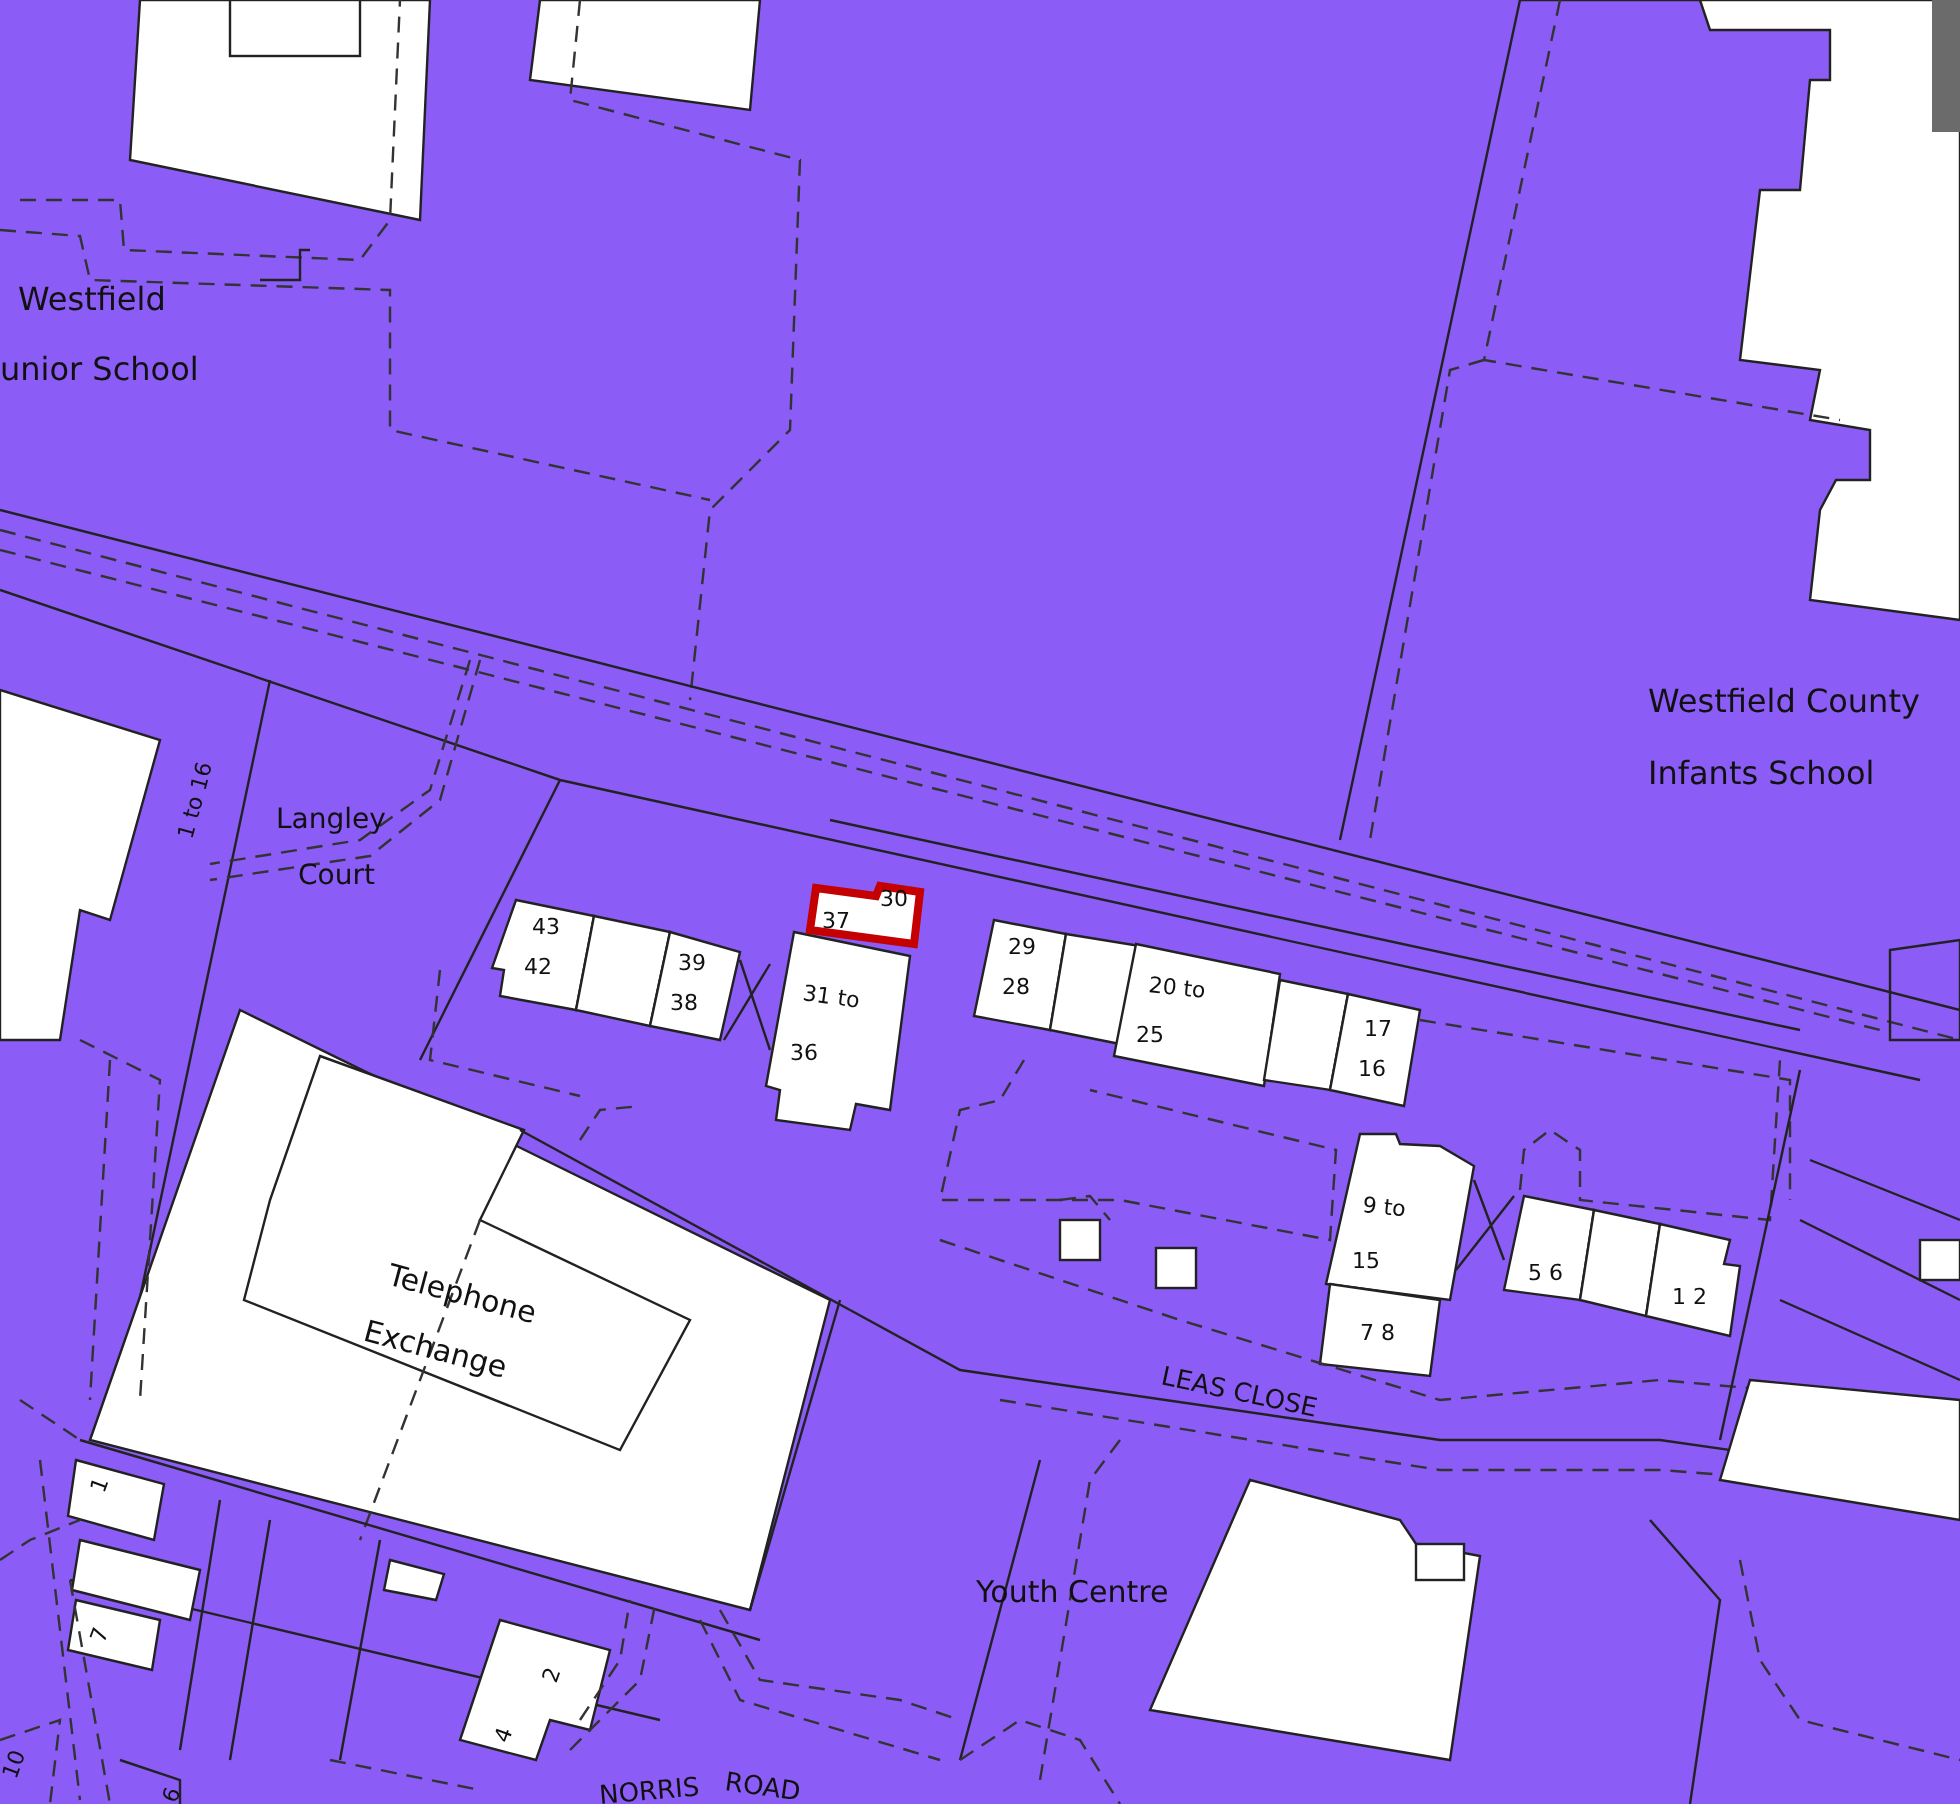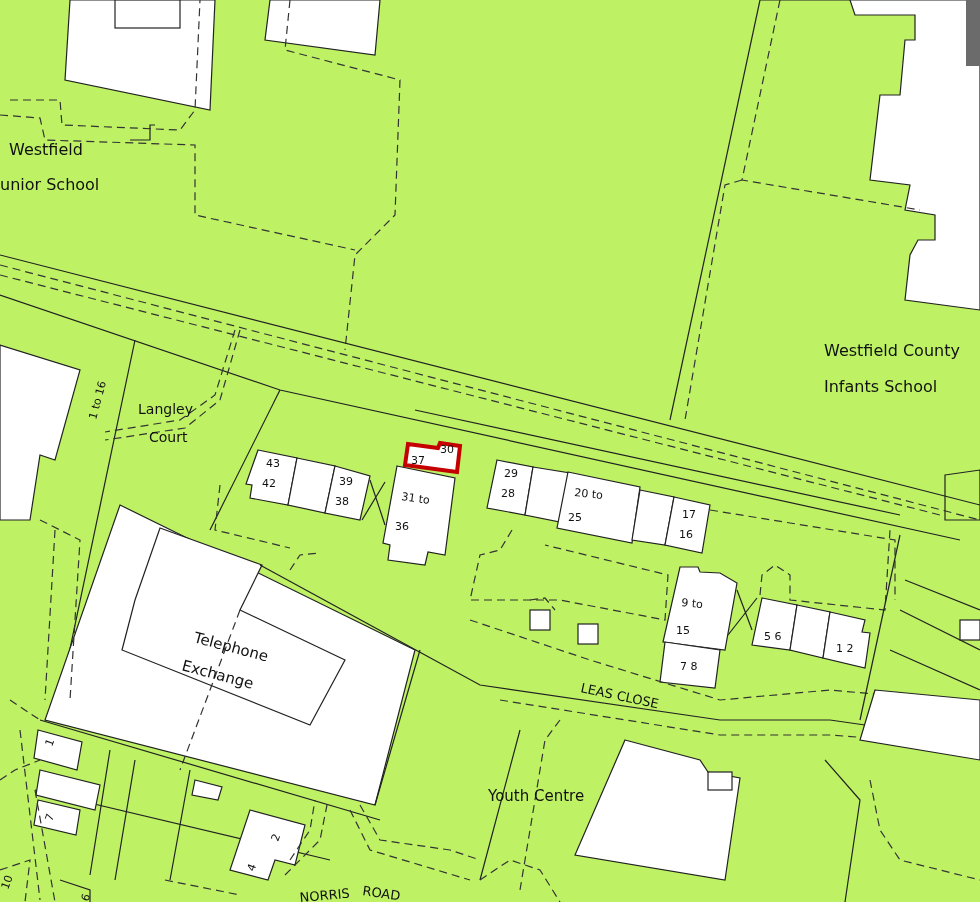--- a/index.html
+++ b/index.html
@@ -1,16 +1,16 @@
 <!DOCTYPE html>
 <html><head>
 <meta charset="utf-8">
 <style>
   html, body { margin:0; padding:0; background:#ffffff; }
-  #map { position:relative; width:980px; height:902px; overflow:hidden; background:#bef264; }
+  #map { position:relative; width:980px; height:902px; overflow:hidden; background:#8b5cf6; }
   svg { position:absolute; left:0; top:0; }
   .b { fill:#fff; stroke:#222; stroke-width:1.2; }
   .l { fill:none; stroke:#222; stroke-width:1.2; }
   .d { fill:none; stroke:#333; stroke-width:1.2; stroke-dasharray:8 5; }
   .lbl { font-family:"DejaVu Sans", sans-serif; fill:#111; }
   .big { font-size:16px; }
   .sm { font-size:11px; }
   .hl { fill:#fff; stroke:#c40000; stroke-width:4; }
   .scrollbar { position:absolute; right:0; top:0; width:14px; height:66px; background:#6b6b6b; }
 </style>

